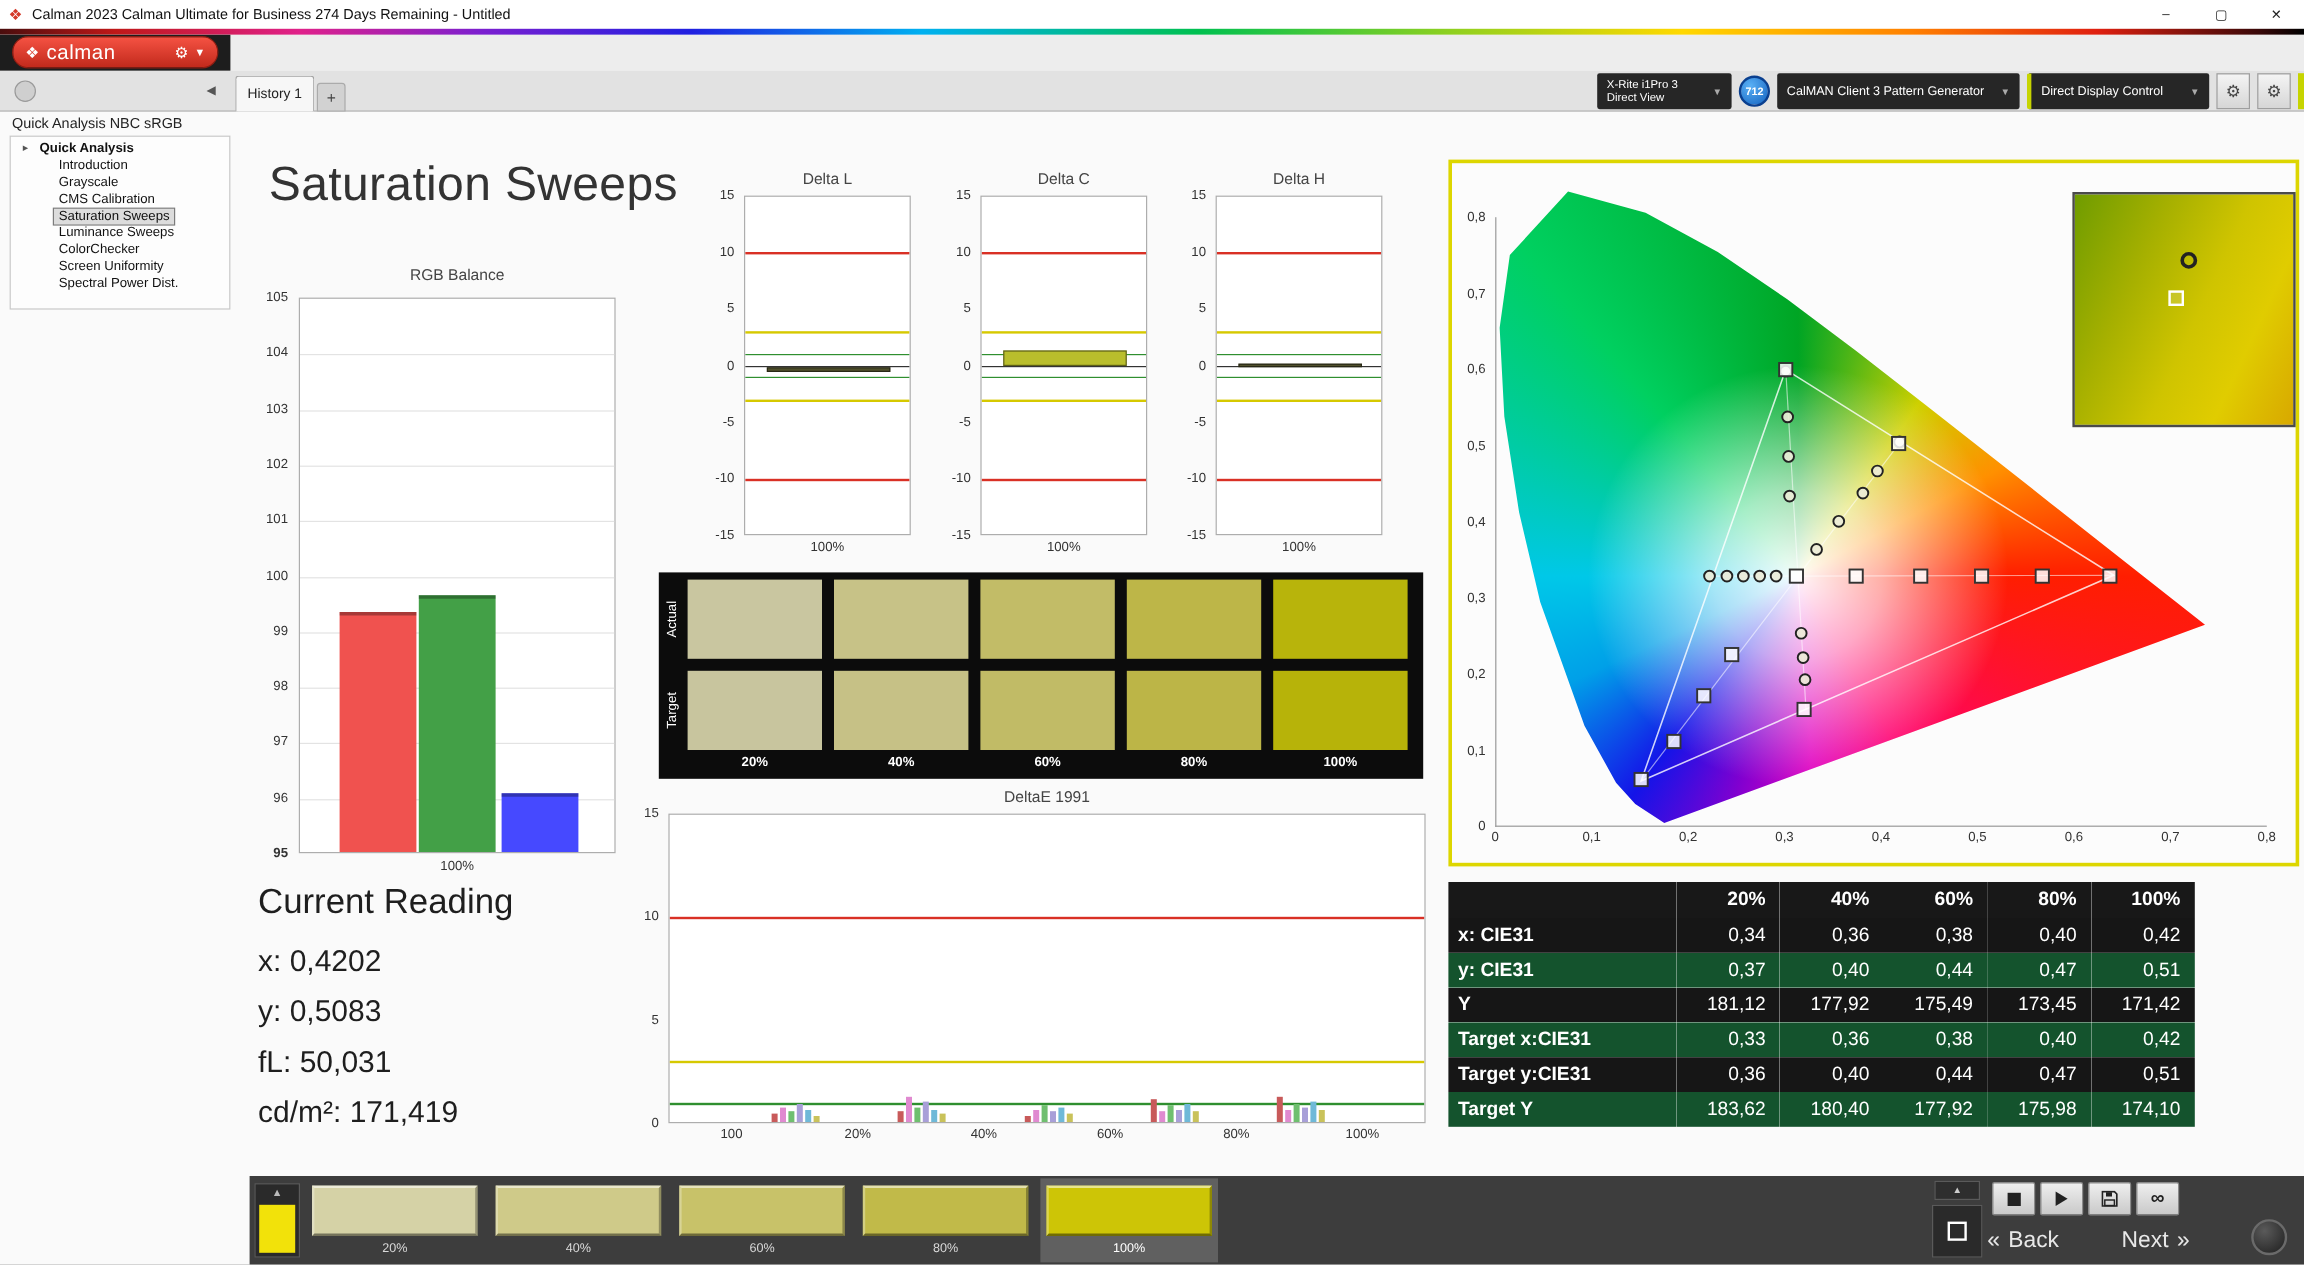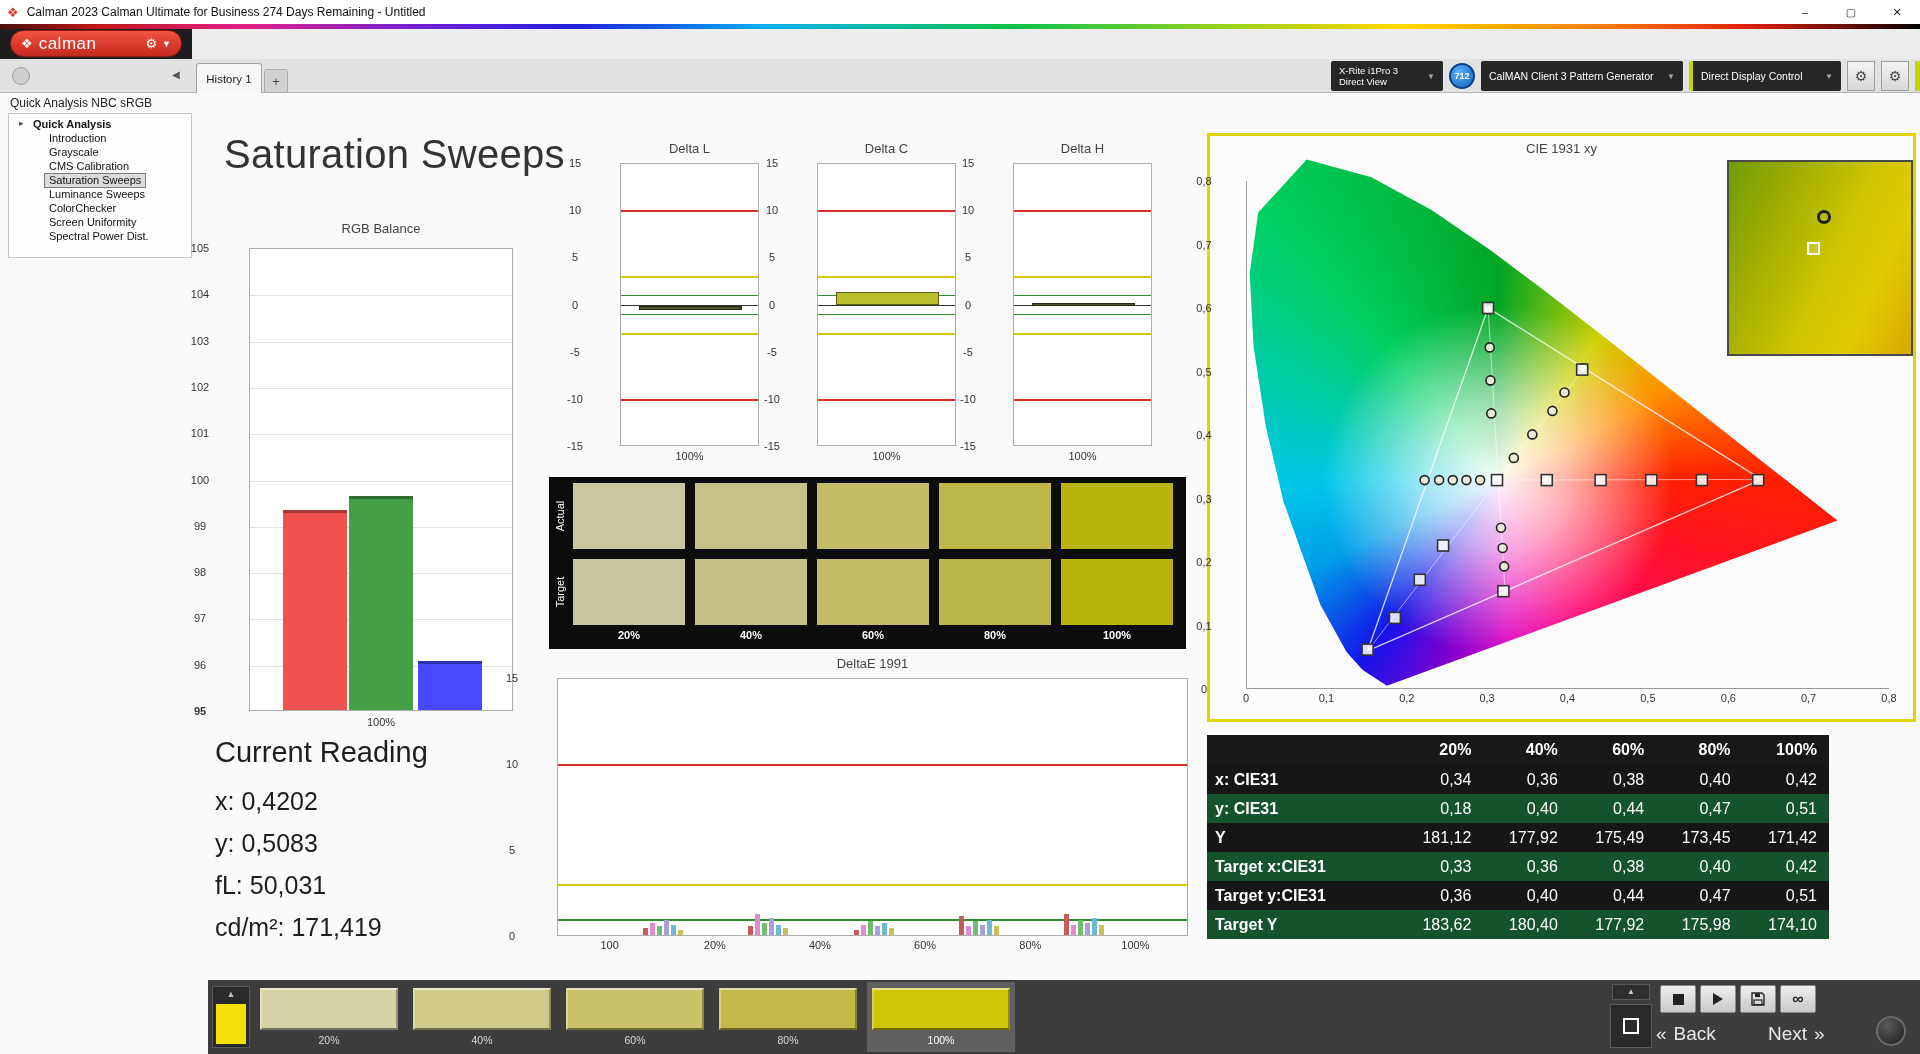--- a/index.html
+++ b/index.html
@@ -61,21 +61,21 @@
 .cr-heading{position:absolute;left:215px;top:736px;font-size:29px;color:#1e1e1e}
 .cr-line{position:absolute;left:215px;font-size:25px;color:#1e1e1e}
 #cr0{top:787px}#cr1{top:829px}#cr2{top:871px}#cr3{top:913px}
 
 
 .chart-title{position:absolute;font-size:13px;color:#444;text-align:center}
 .plot{position:absolute;background:#fff;border:1px solid #adadad;overflow:hidden}
 .hline{position:absolute;left:0;width:100%;height:1px}
 .vbar{position:absolute;bottom:0}
 .ylabels{position:absolute;font-size:11px;color:#333}
-.ylab{position:absolute;right:22px;height:16px;line-height:16px;width:100%;text-align:center}
+.ylab{position:absolute;right:4px;height:16px;line-height:16px;width:100%;text-align:right}
 .xlabel{position:absolute;text-align:center;font-size:11px;color:#333}
 .xlab{position:absolute;text-align:center;font-size:11px;color:#333}
 
 #rgb-title{left:249px;top:221px;width:264px}
 #rgb-ylab{left:200px;top:248px;width:44px;height:463px}
 #rgb-plot{left:249px;top:248px;width:264px;height:463px}
 #rgb-plot .vbar{border-top:3px solid rgba(0,0,0,.30)}
 #rgb-xlabel{left:249px;top:716px;width:264px}
 
 #delta1-title{left:620px;top:141px;width:139px}
@@ -413,21 +413,20 @@
       <div class="xlab" style="left: 548.4px; width: 60px;">100%</div>
     </div>
 
   <div class="cr-heading">Current Reading</div>
   <div class="cr-line" id="cr0">x: 0,4202</div>
   <div class="cr-line" id="cr1">y: 0,5083</div>
   <div class="cr-line" id="cr2">fL: 50,031</div>
   <div class="cr-line" id="cr3">cd/m²: 171,419</div>
 
   <div class="cie-panel">
-    <div class="chart-title" id="cie-title">CIE 1931 xy</div>
     <div class="cie-plotwrap">
       <div class="cie-horseshoe"></div>
       <svg id="cie-svg">
           <line x1="251.3" y1="324.1" x2="514.4" y2="323.4" stroke="rgba(255,255,255,0.55)" stroke-width="1"></line>
           <line x1="251.3" y1="324.1" x2="241.1" y2="152.0" stroke="rgba(255,255,255,0.55)" stroke-width="1"></line>
           <line x1="251.3" y1="324.1" x2="120.6" y2="494.9" stroke="rgba(255,255,255,0.55)" stroke-width="1"></line>
           <line x1="251.3" y1="324.1" x2="336.8" y2="212.3" stroke="rgba(255,255,255,0.55)" stroke-width="1"></line>
           <line x1="251.3" y1="324.1" x2="258.0" y2="435.2" stroke="rgba(255,255,255,0.55)" stroke-width="1"></line>
           <line x1="251.3" y1="324.1" x2="180.8" y2="324.1" stroke="rgba(255,255,255,0.55)" stroke-width="1"></line>
           <polygon points="514.4,323.4 241.1,152.0 120.6,494.9" fill="none" stroke="rgba(255,255,255,0.8)" stroke-width="1.3"></polygon>
@@ -504,21 +503,21 @@
         <tr class="dark">
           <td class="lab">x: CIE31</td>
           <td>0,34</td>
           <td>0,36</td>
           <td>0,38</td>
           <td>0,40</td>
           <td>0,42</td>
         </tr>
         <tr class="light">
           <td class="lab">y: CIE31</td>
-          <td>0,18</td>
+          <td>0,37</td>
           <td>0,40</td>
           <td>0,44</td>
           <td>0,47</td>
           <td>0,51</td>
         </tr>
         <tr class="dark">
           <td class="lab">Y</td>
           <td>181,12</td>
           <td>177,92</td>
           <td>175,49</td>

